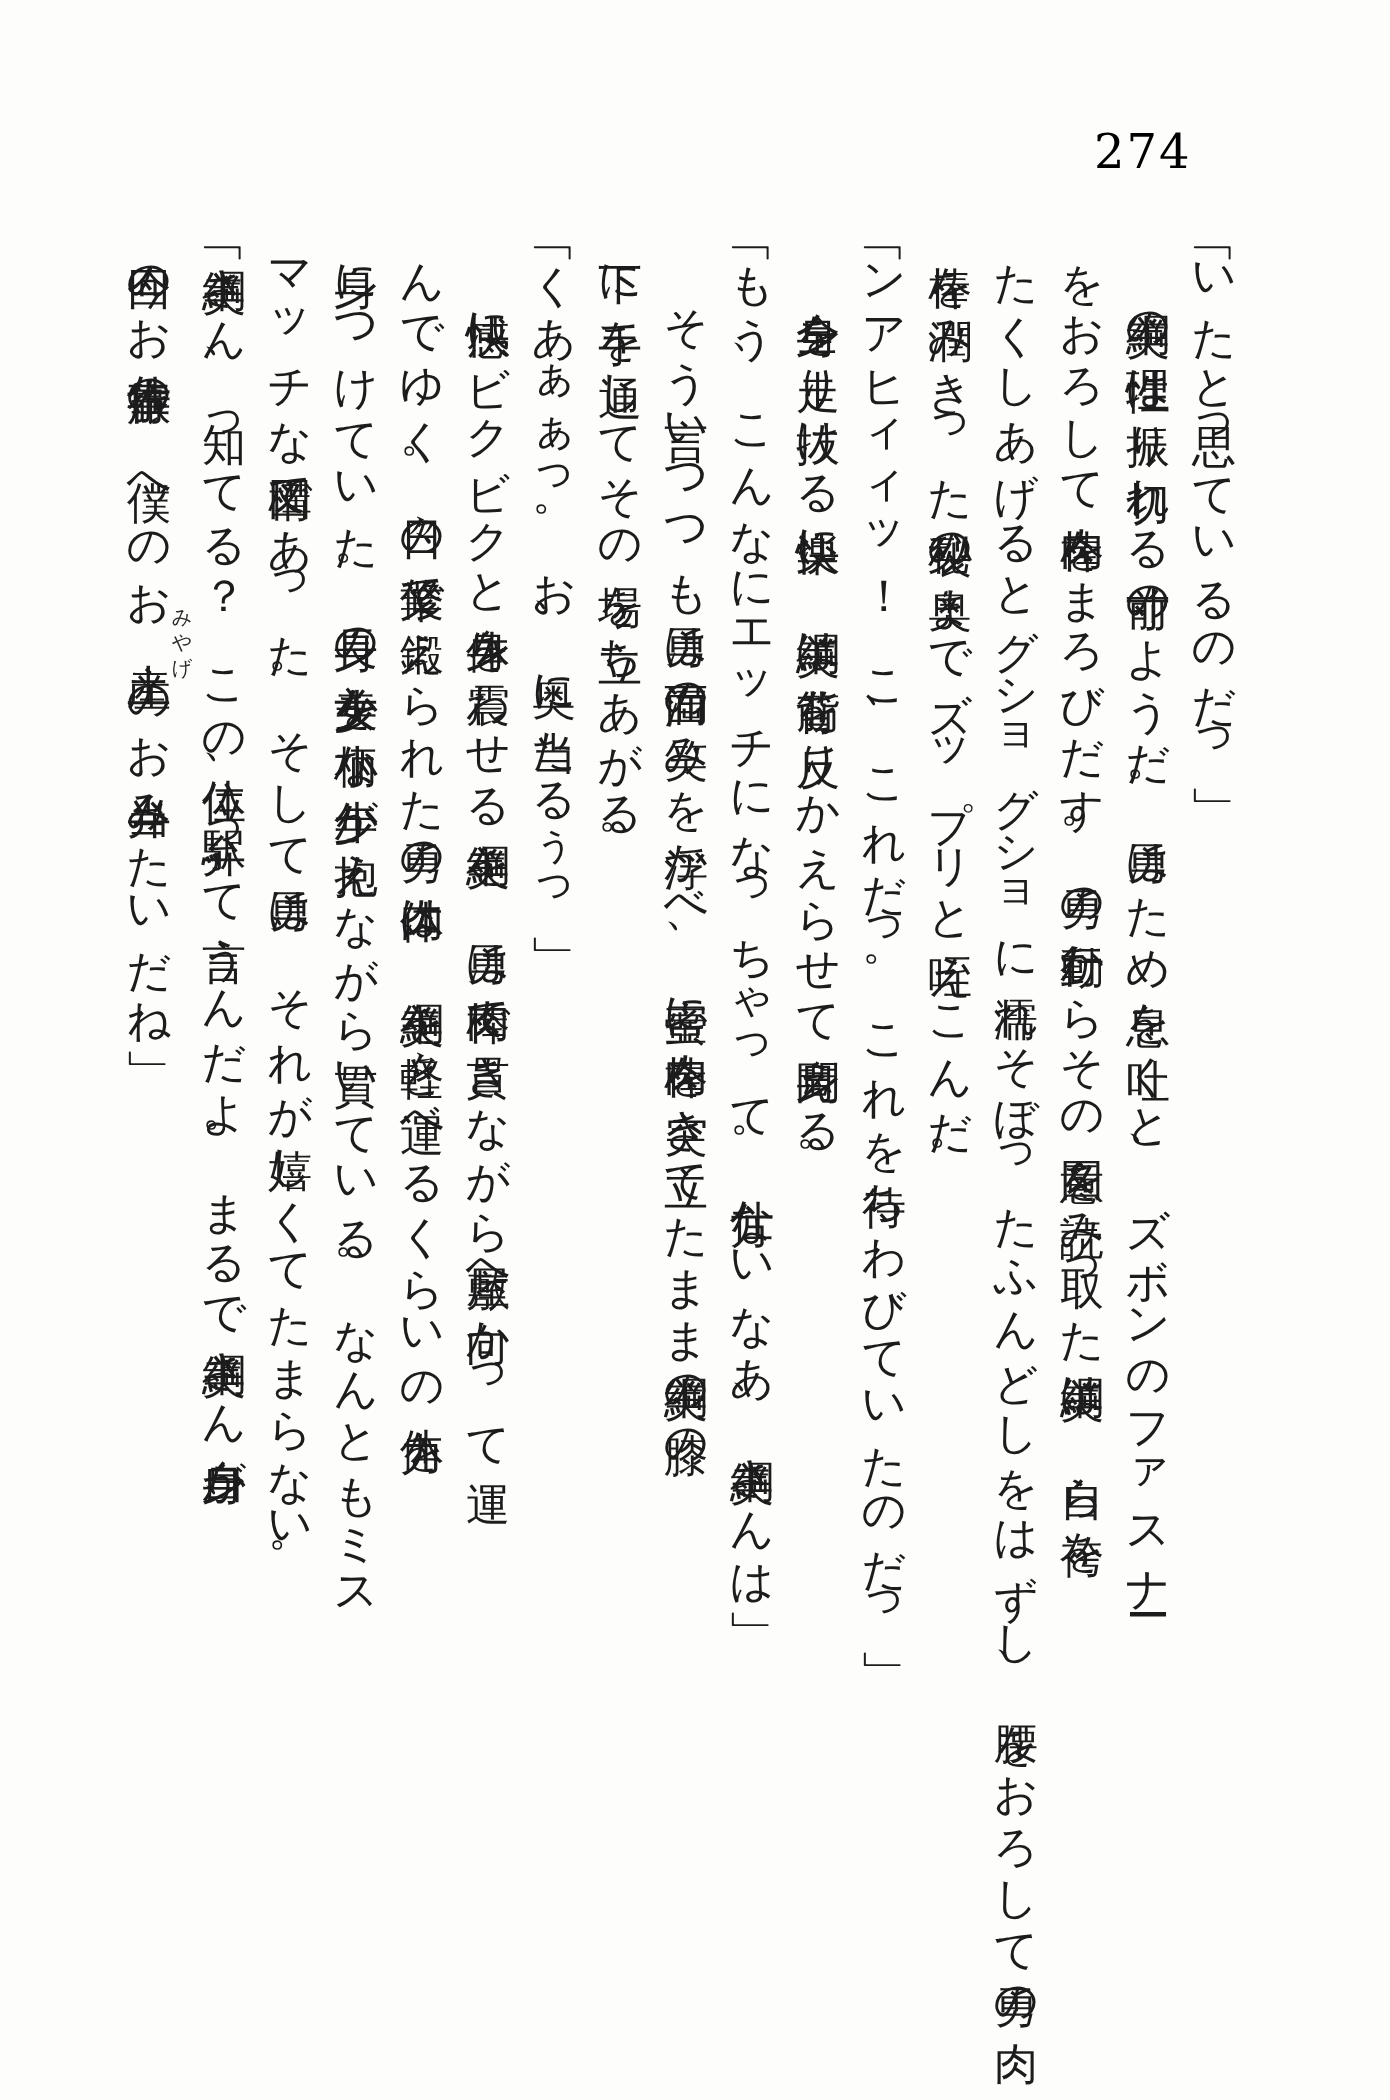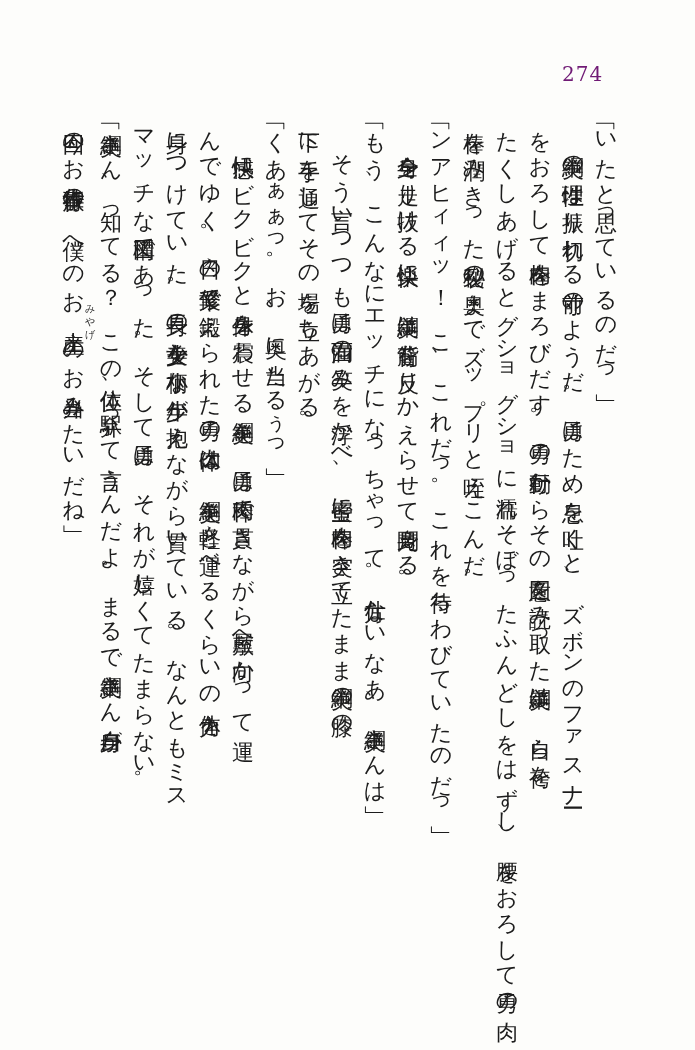--- a/index.html
+++ b/index.html
@@ -15,23 +15,23 @@
   }
   .page {
     position: relative;
     width: 695px;
     height: 1050px;
     background: #fdfdfb;
   }
   .page-number {
     position: absolute;
     top: 62px;
-    left: 562px;
-    font-size: 20px;
-    color: #701a75;
+    left: 547px;
+    font-size: 24px;
+    color: #000000;
     letter-spacing: 1px;
     font-family: "DejaVu Serif", serif;
   }
   .text-block {
     position: absolute;
     top: 116px;
     left: 60px;
     width: 563px;
     height: 896px;
     writing-mode: vertical-rl;

